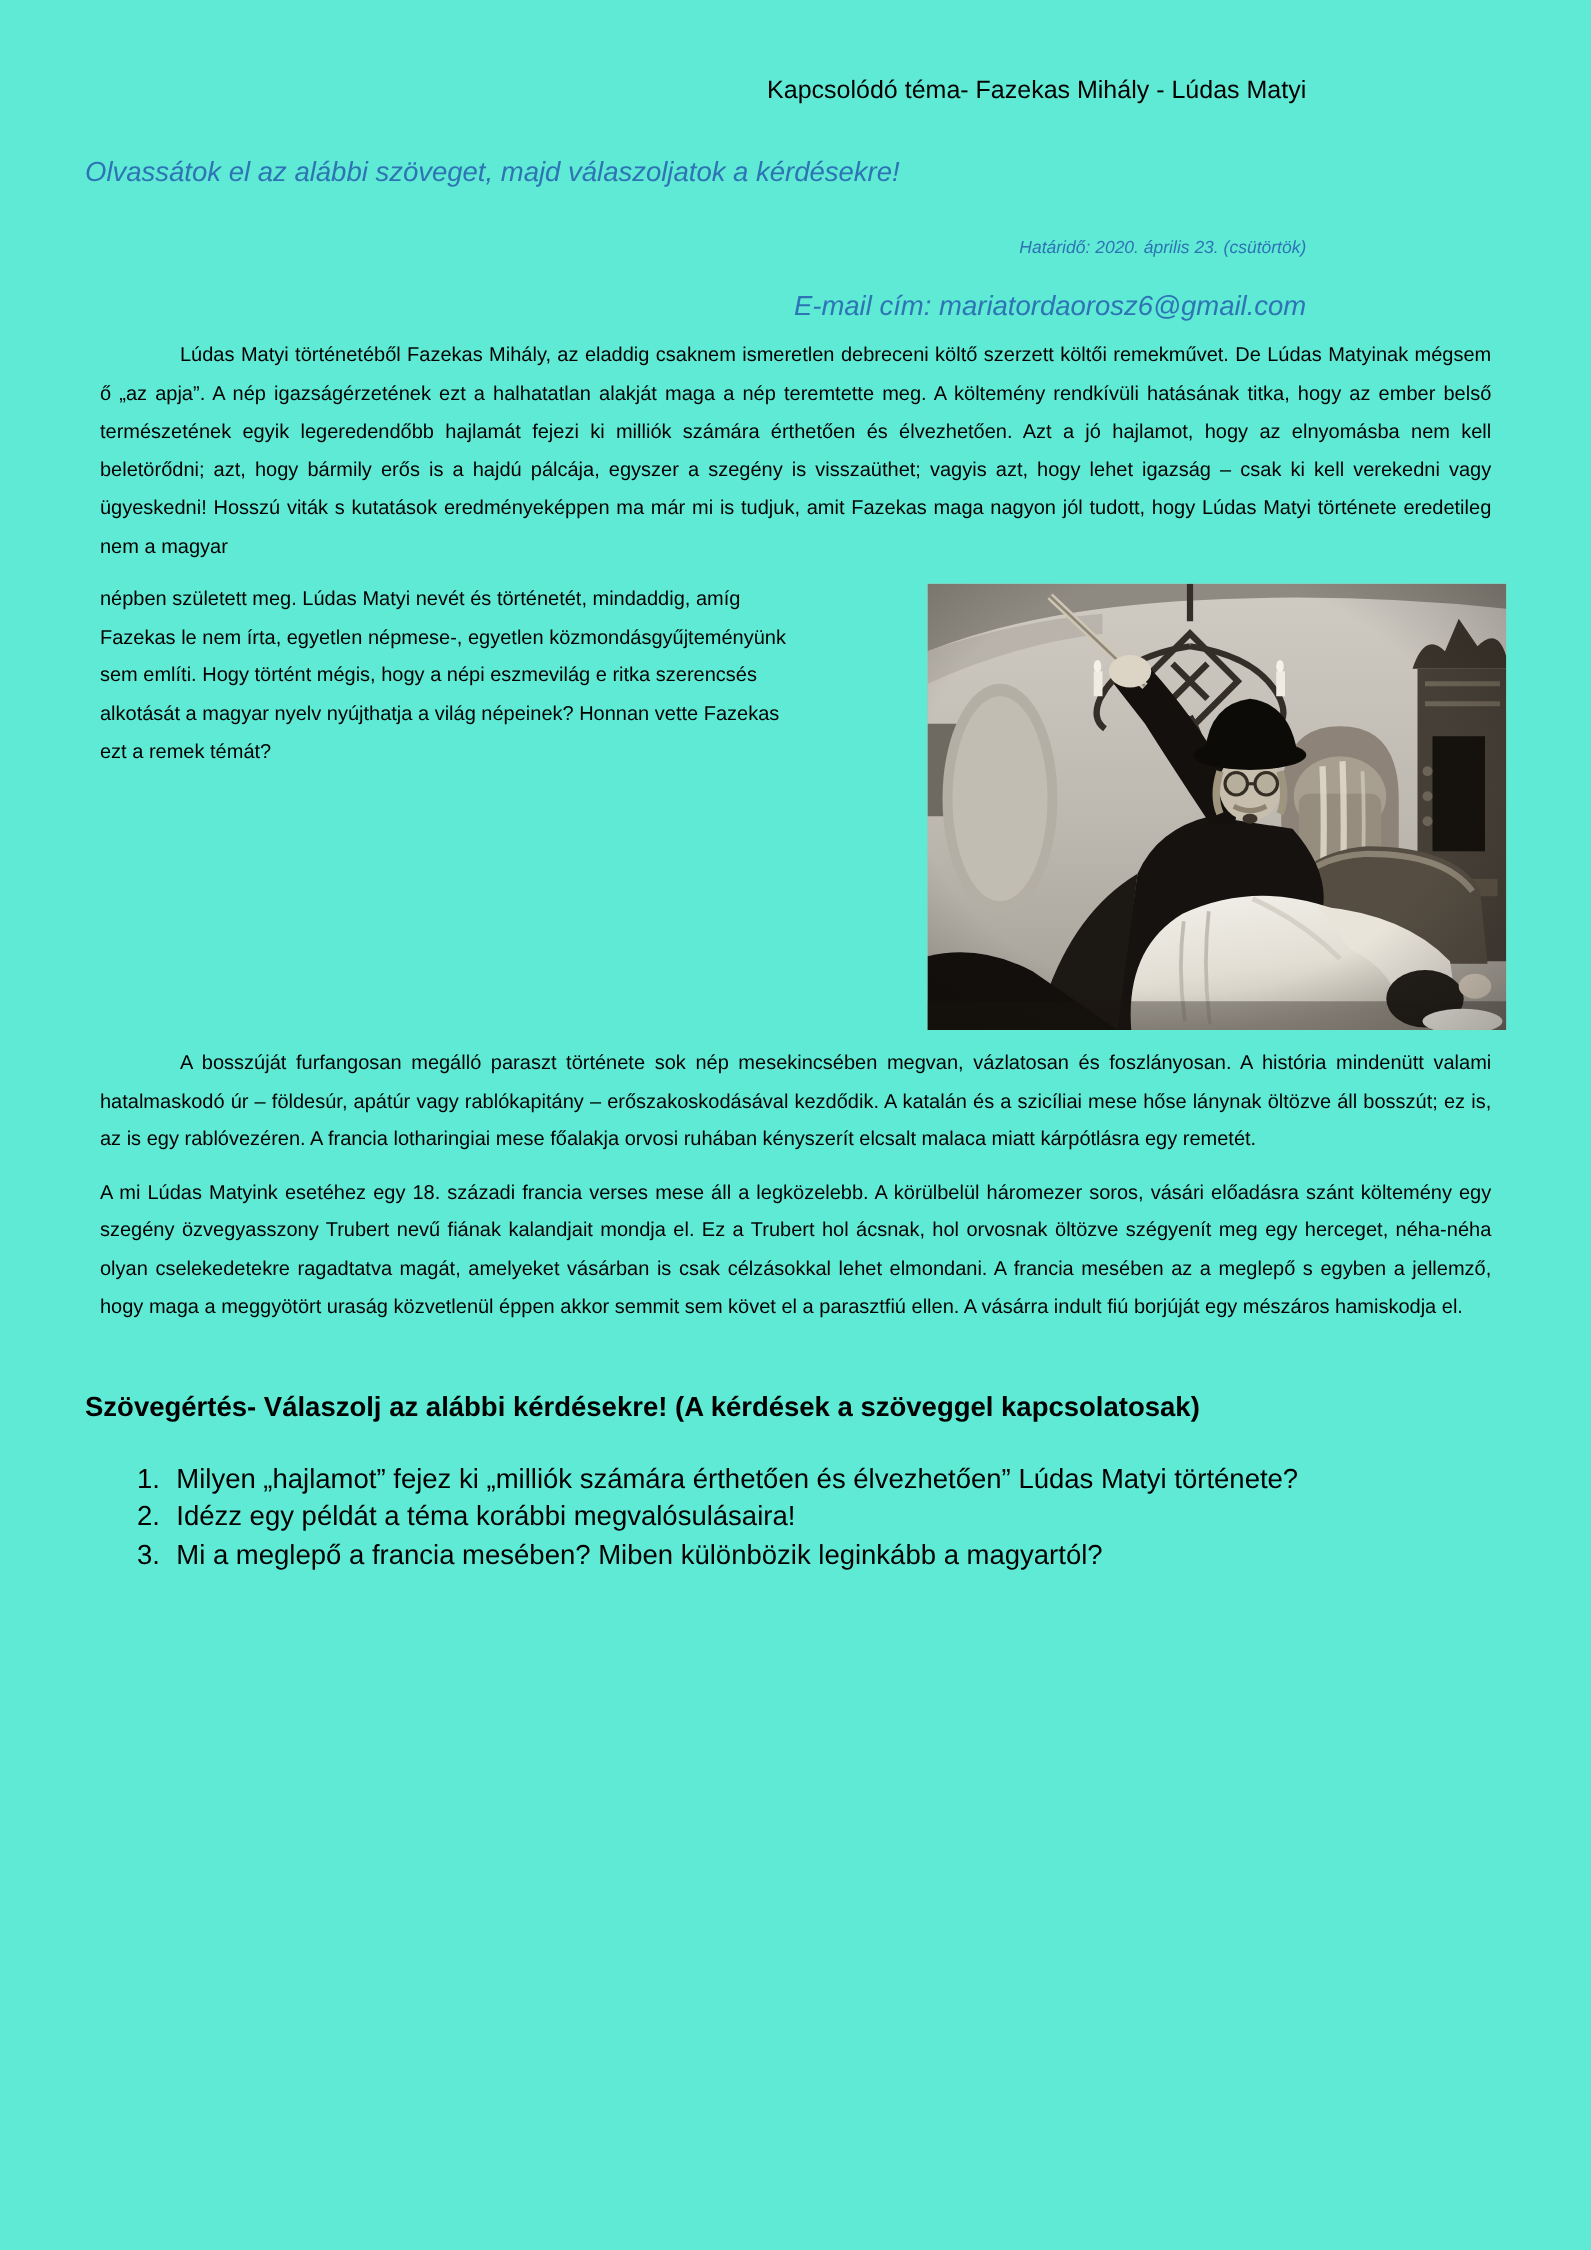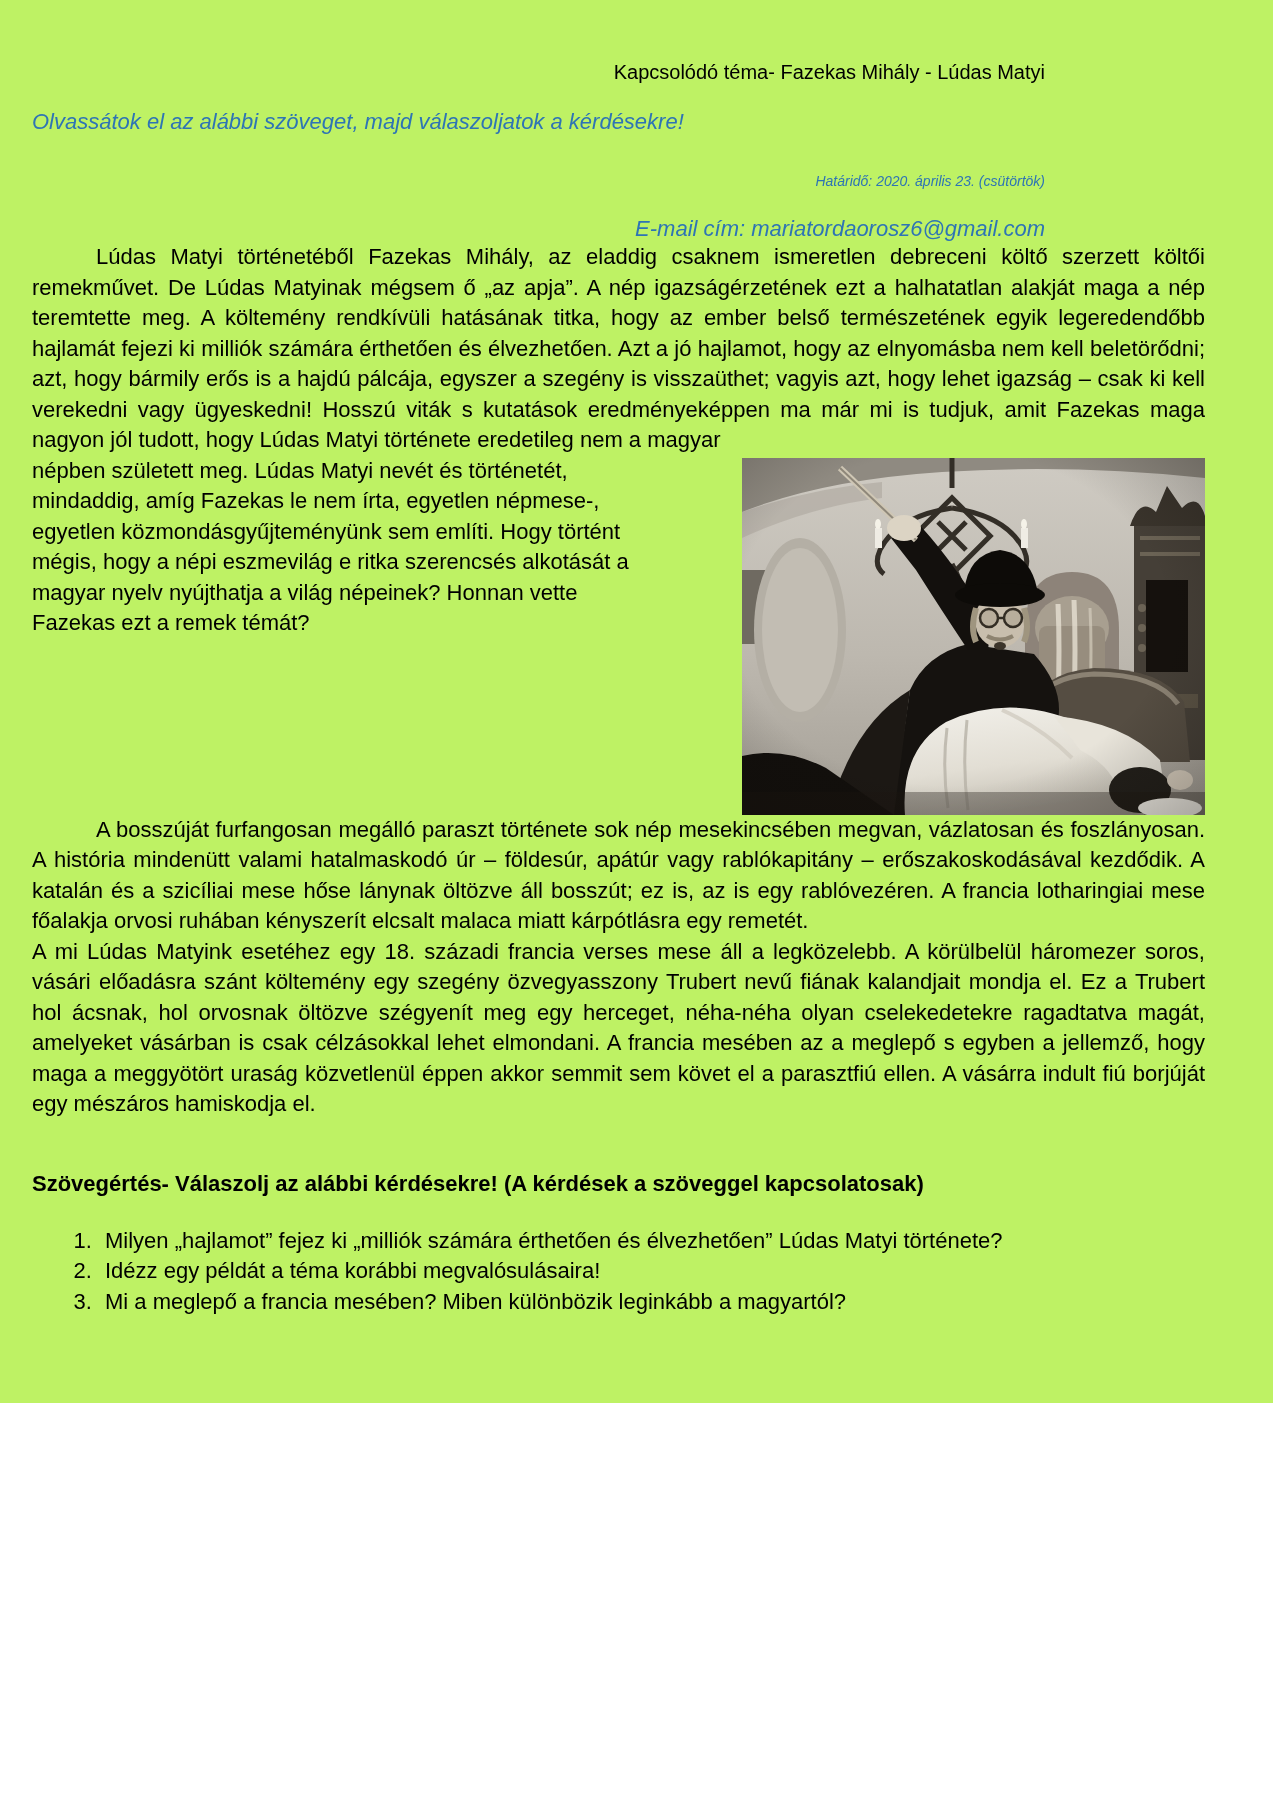--- a/index.html
+++ b/index.html
@@ -4,33 +4,33 @@
 <style>
   html,body{margin:0;padding:0;background:#ffffff;}
   body{
     width:1273px;height:1800px;
     font-family:"Liberation Sans",sans-serif;
     color:#000;
     -webkit-font-smoothing:antialiased;
   }
   .page{
     box-sizing:border-box;
-    width:1273px;height:1403px;
-    padding:60px 68px 0 32px;
+    width:1273px;height:1800px;
+    padding:60px 68px 0 68px;
     overflow:hidden;
-    background:#bef264;
+    background:#5eead4;
   }
   .right-block{text-align:right;padding-right:160px;}
   .hdr{font-size:20px;line-height:25px;}
   .blue{color:#2E74B5;font-style:italic;}
-  .instruction{font-size:22px;line-height:27px;margin-top:23px;}
+  .instruction{font-size:22px;line-height:27px;margin-top:39px;}
   .deadline{font-size:14px;line-height:27px;margin-top:33px;}
   .email{font-size:22px;line-height:27px;margin-top:20px;}
   .title{font-size:22px;line-height:27px;font-weight:bold;margin-top:33px;}
-  p.body{font-size:22px;line-height:30.5px;margin:0;}
+  p.body{font-size:16px;line-height:30.5px;margin:12px;}
   .just{text-align:justify;}
   .indent{text-indent:64px;}
   .para1a{margin-top:45px;}
   .wrap-zone{margin:0;}
   .photo{
     float:right;width:463px;height:357px;
     margin:2px 0 0 100px;
     background:#b9b4ab;
   }
   .photo svg{display:block;width:463px;height:357px;}

